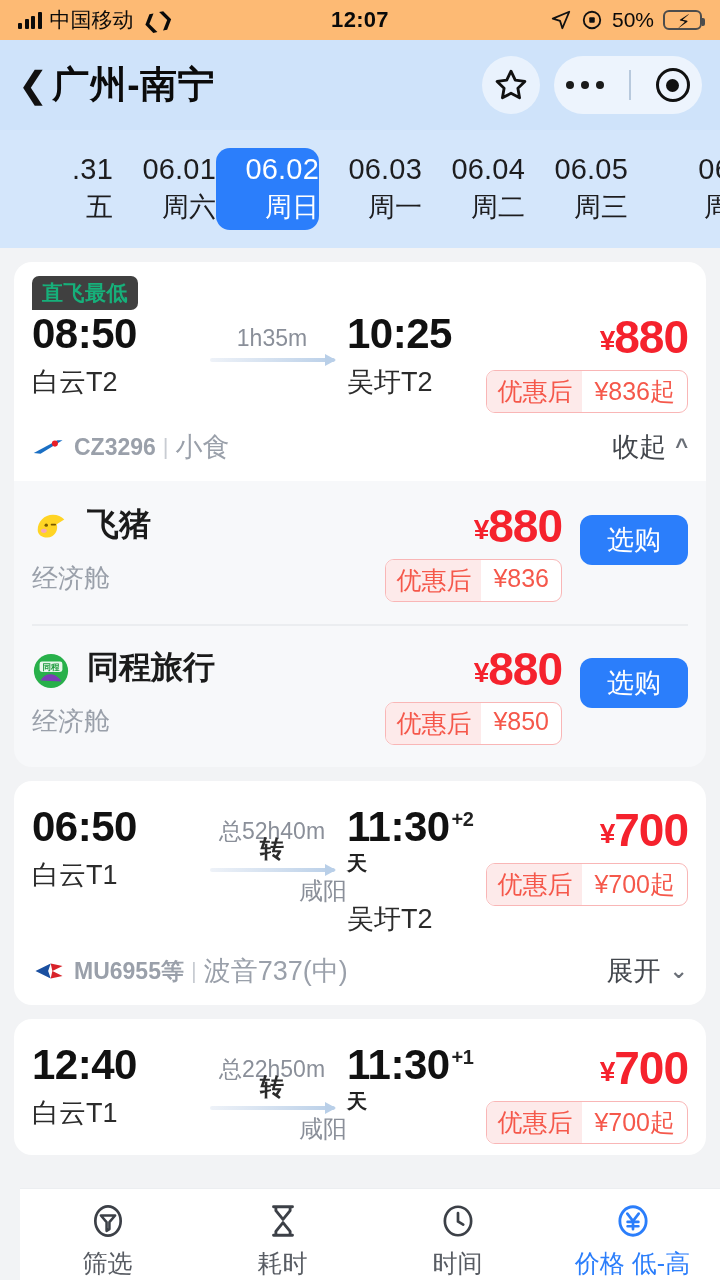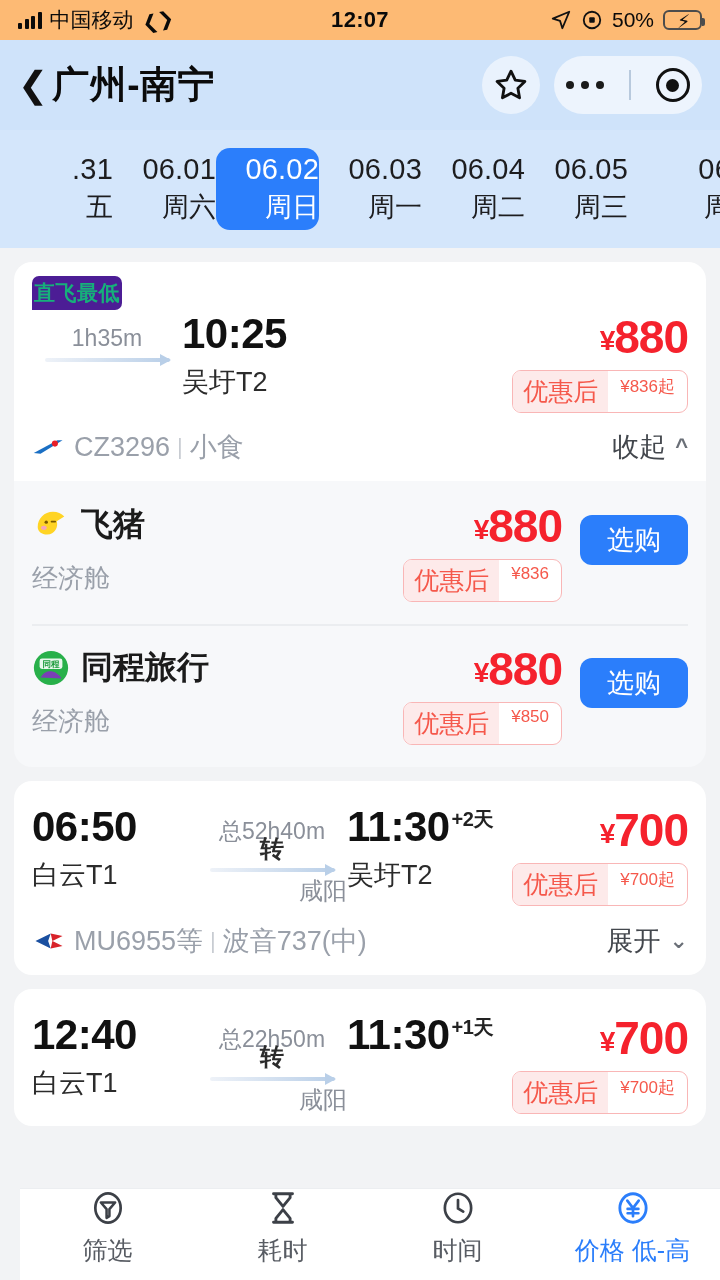--- a/index.html
+++ b/index.html
@@ -75,22 +75,22 @@
   .dcell.sel{background:#2b7efb;color:#fff;}
 
   
   .scroll{position:absolute;top:248px;left:0;right:0;bottom:92px;background:#f2f3f5;overflow:hidden;}
 
   .card{background:#fff;border-radius:18px;margin:14px 14px 0;overflow:hidden;}
   .card.flat-bot{border-bottom-left-radius:0;border-bottom-right-radius:0;}
 
   .fl-head{position:relative;padding:14px 18px 10px;}
   .badge-low{
-    display:inline-block;background:#4c1d95;color:#16b07a;
-    font-size:21px;font-weight:700;padding:3px 2px;border-radius:7px 7px 7px 0;
+    display:inline-block;background:#404040;color:#16b07a;
+    font-size:21px;font-weight:700;padding:3px 10px;border-radius:7px 7px 7px 0;
     margin-bottom:2px;letter-spacing:.5px;
   }
   .fl-row{display:flex;align-items:flex-start;}
   .col-dep{width:165px;}
   .col-mid{width:150px;text-align:center;padding-top:14px;}
   .col-arr{flex:1;}
   .col-price{text-align:right;padding-top:2px;}
 
   .tm{font-size:42px;font-weight:700;color:#111;letter-spacing:-.5px;line-height:1.05;}
   .tm sup{font-size:20px;font-weight:600;vertical-align:super;margin-left:2px;color:#222;}
@@ -109,58 +109,58 @@
   .mid-over{position:relative;}
   .mid-over .tr{position:absolute;left:0;right:0;top:24px;}
 
   .price{font-size:46px;font-weight:700;color:#f5222d;letter-spacing:-1px;line-height:1;}
   .price .yen{font-size:28px;font-weight:700;vertical-align:3px;}
   .promo{
     display:inline-flex;align-items:stretch;border:1.5px solid #f9b6b6;
     border-radius:9px;overflow:hidden;margin-top:10px;background:#fff;
   }
   .promo .l{background:#fdeaea;color:#f5584b;font-size:25px;padding:4px 10px;font-weight:500;}
-  .promo .r{color:#f5584b;font-size:17px;padding:4px 12px;font-weight:500;}
+  .promo .r{color:#f5584b;font-size:25px;padding:4px 12px;font-weight:500;}
 
   .fl-foot{
     display:flex;align-items:center;padding:6px 18px 16px;
   }
   .al-logo{width:34px;height:22px;margin-right:8px;flex:0 0 auto;}
-  .fnum{font-size:27px;color:#9aa0aa;}
+  .fnum{font-size:23px;color:#9aa0aa;font-weight:bold;}
   .sep{color:#c8ccd2;margin:0 7px;font-size:22px;}
   .meal{font-size:27px;color:#9aa0aa;}
   .foot-sp{flex:1;}
   .toggle{font-size:27px;color:#43474d;display:flex;align-items:center;gap:9px;}
   .chev{font-size:22px;color:#6a6f77;font-weight:600;}
 
   
   .ota-wrap{background:#f7f8fa;margin:0 14px;border-radius:0 0 18px 18px;padding:0 18px;}
   .ota{display:flex;align-items:flex-start;padding:22px 0;position:relative;}
   .ota + .ota:before{content:"";position:absolute;left:0;right:0;top:0;height:1.5px;background:#ebedf0;}
   .ota-left{flex:1;}
-  .ota-name{display:flex;align-items:center;gap:11px;}
+  .ota-name{display:flex;align-items:flex-end;gap:17px;}
   .ota-logo{width:38px;height:38px;flex:0 0 auto;}
   .ota-title{font-size:32px;font-weight:700;color:#1b1b1b;}
   .ota-cabin{font-size:26px;color:#9aa0aa;margin-top:14px;}
   .ota-price{text-align:right;padding-right:18px;}
   .buy{
     width:108px;height:50px;background:#2b7efb;border-radius:12px;
     color:#fff;font-size:27px;display:flex;align-items:center;justify-content:center;
     margin-top:12px;flex:0 0 auto;font-weight:500;
   }
 
   
   .divider{display:flex;align-items:center;justify-content:center;gap:18px;padding:34px 0 4px;}
   .divider .ln{width:92px;height:1.5px;background:#d2d5da;}
   .divider .tx{font-size:27px;color:#9aa0aa;}
 
   
   .bottomnav{
     position:absolute;left:0;right:0;bottom:0;height:92px;background:#fff;
-    display:flex;align-items:flex-start;border-top:1px solid #eceef1;margin-left:20px;
+    display:flex;align-items:flex-end;border-top:1px solid #eceef1;margin-left:20px;
   }
   .nav{flex:1;display:flex;flex-direction:column;align-items:center;justify-content:center;gap:7px;}
   .nav span{font-size:25px;color:#585c63;}
   .nav.active span{color:#2b7efb;}
 </style>
 </head>
 <body>
 
 <div class="statusbar">
   <div class="sb-left">
@@ -244,20 +244,24 @@
   </div>
 
 </div>
 
 <div class="scroll">
 
   <div class="card flat-bot">
     <div class="fl-head">
       <div class="badge-low">直飞最低</div>
       <div class="fl-row">
+        <div class="col-dep">
+          <div class="tm">08:50</div>
+          <div class="ap">白云T2</div>
+        </div>
         <div class="col-mid">
           <div class="dur">1h35m</div>
           <div class="arrowline"></div>
         </div>
         <div class="col-arr">
           <div class="tm">10:25</div>
           <div class="ap">吴圩T2</div>
         </div>
         <div class="col-price">
           <div class="price"><span class="yen">¥</span><span>880</span></div>

